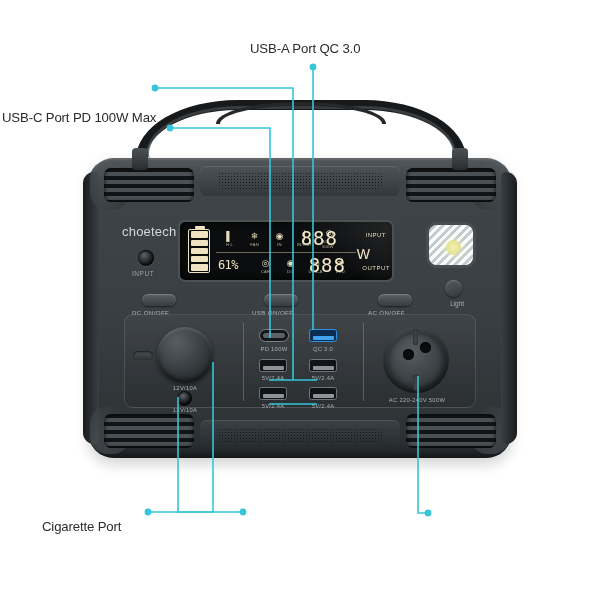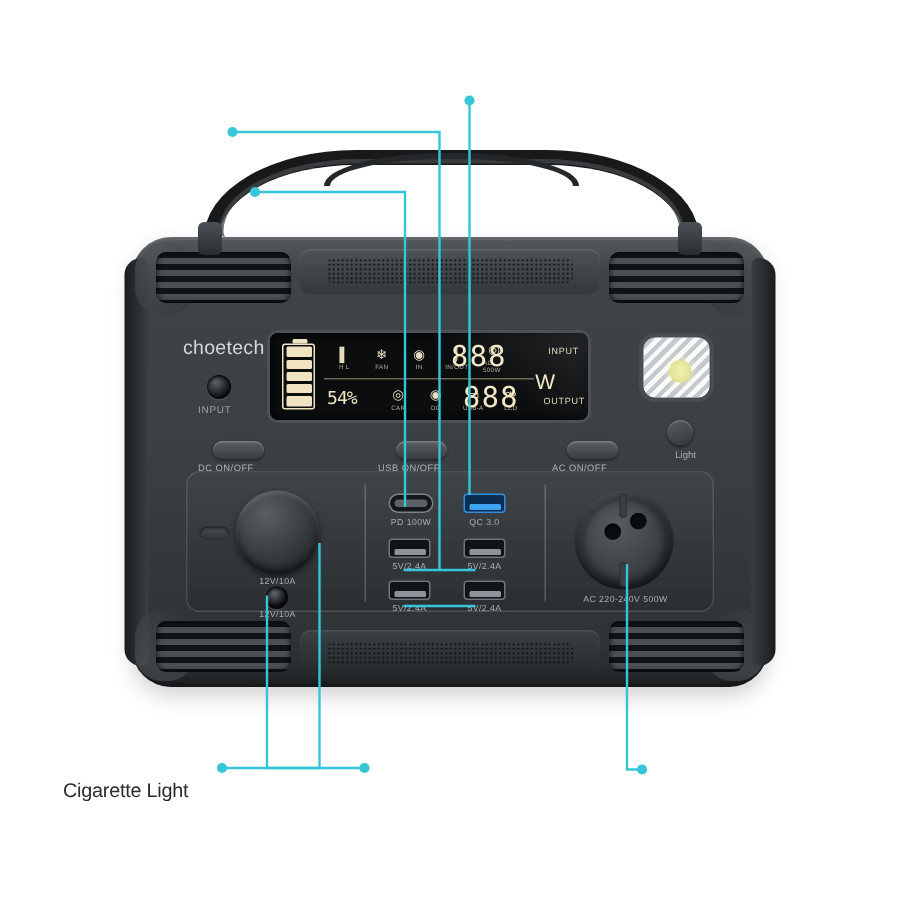--- a/index.html
+++ b/index.html
@@ -183,21 +183,21 @@
       <div class="input-lbl">INPUT</div>
 
       <div class="lcd">
         <div class="batt">
           <i></i>
             <i></i>
             <i></i>
             <i></i>
             <i></i>
         </div>
-        <div class="pct">54%</div>
+        <div class="pct">61%</div>
         <div class="icorow top">
           <div class="ico">
               <span class="g">▌</span>
               <span class="t">H L</span>
             </div>
           <div class="ico">
               <span class="g">❄</span>
               <span class="t">FAN</span>
             </div>
           <div class="ico">
@@ -314,14 +314,16 @@
     <g fill="#35c6d8">
       <circle cx="313" cy="67" r="3.4"></circle>
       <circle cx="155" cy="88" r="3.4"></circle>
       <circle cx="170" cy="128" r="3.4"></circle>
       <circle cx="148" cy="512" r="3.4"></circle>
       <circle cx="243" cy="512" r="3.4"></circle>
       <circle cx="428" cy="513" r="3.4"></circle>
     </g>
   </svg>
 
-  <div class="cl-label" style="left:42px;top:519px">Cigarette Light</div>
+  <div class="cl-label" style="left:250px;top:41px">USB-A Port QC 3.0</div>
+  <div class="cl-label" style="left:2px;top:110px">USB-C Port PD 100W Max</div>
+  <div class="cl-label" style="left:42px;top:519px">Cigarette Port</div>
 </div>
 
 </body></html>

